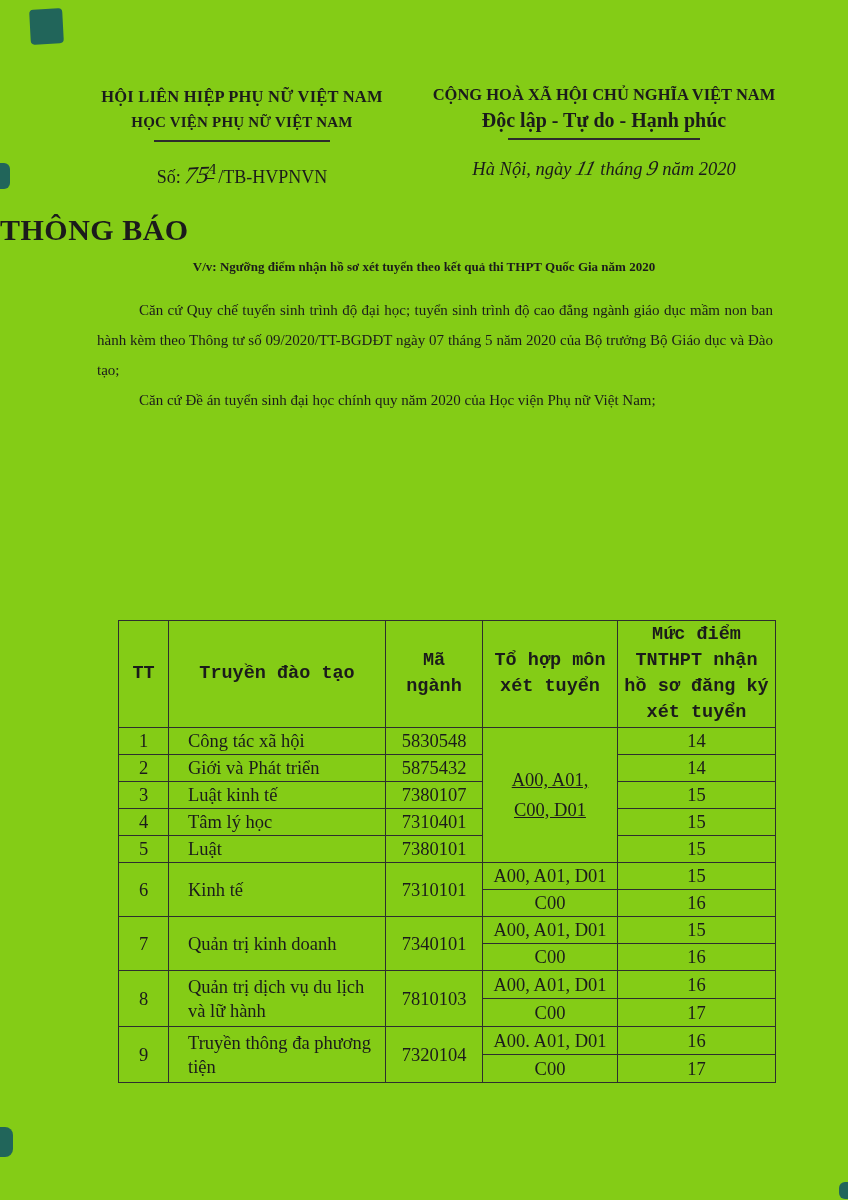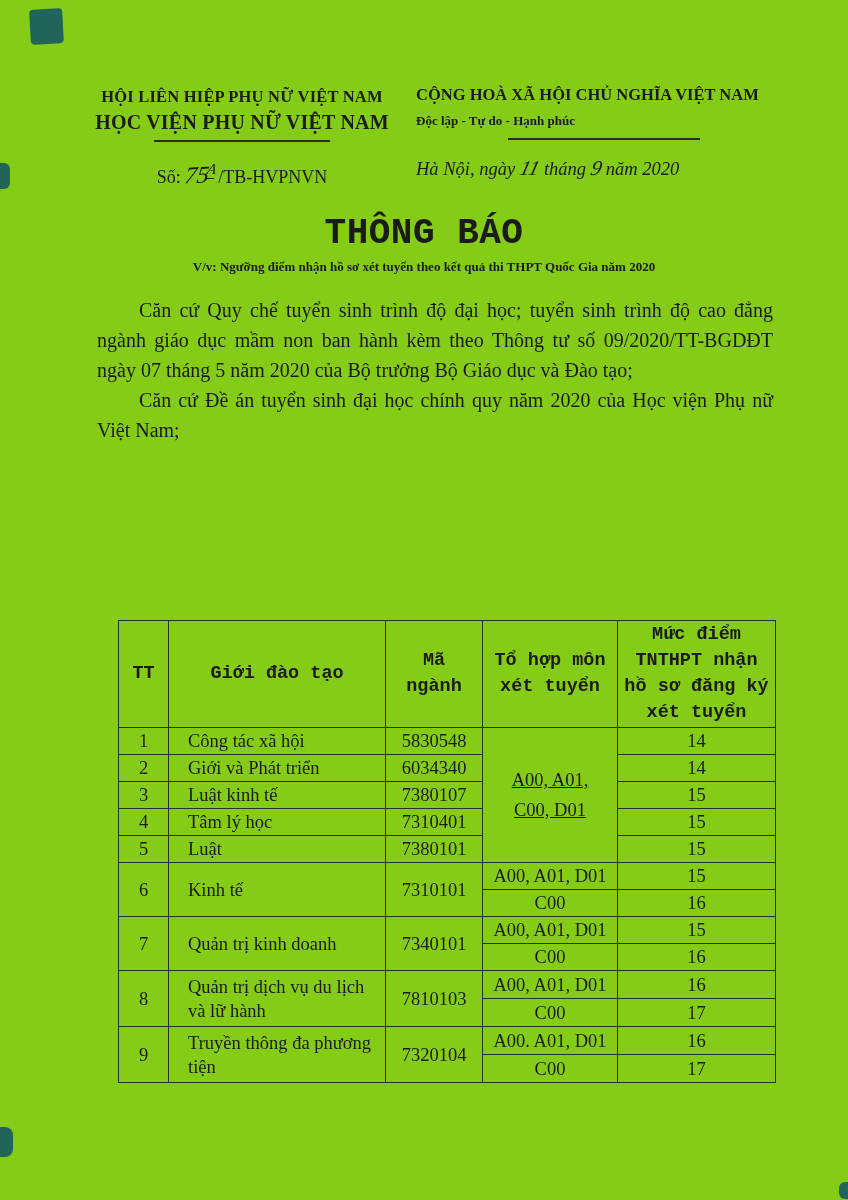--- a/index.html
+++ b/index.html
@@ -15,41 +15,41 @@
   }
   
   .scan-mark { position:absolute; background:var(--accent,#21655a); }
   .mark-tl { left:30px; top:9px;  width:33px; height:35px; border-radius:4px; transform:rotate(-3deg); }
   .mark-l1 { left:0;    top:163px; width:10px; height:26px; border-radius:0 6px 6px 0; }
   .mark-l2 { left:0;    top:1127px; width:13px; height:30px; border-radius:0 8px 8px 0; }
   .mark-r1 { right:0;   top:1182px; width:9px;  height:17px; border-radius:6px 0 0 6px; }
 
   
   .hdr-left  { position:absolute; left:86px;  top:84px;  width:312px; text-align:center; }
-  .hdr-right { position:absolute; left:416px; top:82px;  width:376px; }
+  .hdr-right { position:absolute; left:416px; top:82px;  width:376px; text-align:center; }
   .org-parent { font-size:16.5px; font-weight:bold; letter-spacing:.2px; line-height:25px; }
-  .org-name   { font-size:20px; font-weight:bold; letter-spacing:.2px; line-height:27px; }
+  .org-name   { font-size:15px; font-weight:bold; letter-spacing:.2px; line-height:27px; }
   .motto1 { font-size:16.5px; font-weight:bold; line-height:25px; }
-  .motto2 { font-size:13px; font-weight:bold; line-height:27px; }
+  .motto2 { font-size:20px; font-weight:bold; line-height:27px; }
   .rule { height:2px; background:#2c2c2c; margin:4px auto 0 auto; }
   .rule-left  { width:176px; }
   .rule-right { width:192px; }
   .doc-number { margin-top:20px; font-size:18px; text-align:center; }
   .hand { display:inline-block; font-style:italic; transform:skewX(-10deg) rotate(-3deg); font-size:24px; font-weight:normal; }
   .hand-sup { display:inline-block; font-style:italic; font-size:15px; position:relative; top:-9px; left:-2px; border-bottom:1.5px solid #1b1b1b; transform:skewX(-12deg); }
   .hand-sm { display:inline-block; font-style:italic; transform:skewX(-14deg); font-size:21px; }
   .date-line { margin-top:16px; font-size:18.5px; font-style:italic; }
 
-  .title   { position:absolute; top:213px; left:0; width:100%; text-align:center;
-             font-size:36px; font-weight:bold; letter-spacing:.5px;font-family:Liberation Mono, monospace; }
+  .title   { position:absolute; top:213px; left:0; width:100%; text-align:left;
+             font-size:30px; font-weight:bold; letter-spacing:.5px; }
   .subject { position:absolute; top:259px; left:0; width:100%; text-align:center;
              font-size:13px; font-weight:bold; }
 
   .body-text { position:absolute; left:97px; top:295px; width:676px;
-               font-size:20px; line-height:30px; text-align:justify; }
+               font-size:15px; line-height:30px; text-align:justify; }
   .body-text p { text-indent:42px; }
 
   
   .table-wrap { position:absolute; left:118px; top:620px; }
   table { border-collapse:collapse; table-layout:fixed; width:657px; }
   col.c-tt    { width:50px; }
   col.c-nganh { width:217px; }
   col.c-ma    { width:97px; }
   col.c-tohop { width:135px; }
   col.c-diem  { width:158px; }
@@ -109,39 +109,39 @@
       <colgroup>
         <col class="c-tt">
           <col class="c-nganh">
           <col class="c-ma">
           <col class="c-tohop">
           <col class="c-diem">
       </colgroup>
       <thead>
         <tr>
           <th>TT</th>
-          <th>Giới đào tạo</th>
+          <th>Truyền đào tạo</th>
           <th>Mã ngành</th>
           <th>Tổ hợp môn xét tuyển</th>
           <th>Mức điểm TNTHPT nhận hồ sơ đăng ký xét tuyển</th>
         </tr>
       </thead>
       <tbody>
         <tr class="r-single">
           <td>1</td>
           <td class="cell-nganh">Công tác xã hội</td>
           <td>5830548</td>
           <td rowspan="5" class="cell-tohop-merged">A00, A01,
 C00, D01</td>
           <td>14</td>
         </tr>
         <tr class="r-single">
           <td>2</td>
           <td class="cell-nganh">Giới và Phát triển</td>
-          <td>6034340</td>
+          <td>5875432</td>
           <td>14</td>
         </tr>
         <tr class="r-single">
           <td>3</td>
           <td class="cell-nganh">Luật kinh tế</td>
           <td>7380107</td>
           <td>15</td>
         </tr>
         <tr class="r-single">
           <td>4</td>

